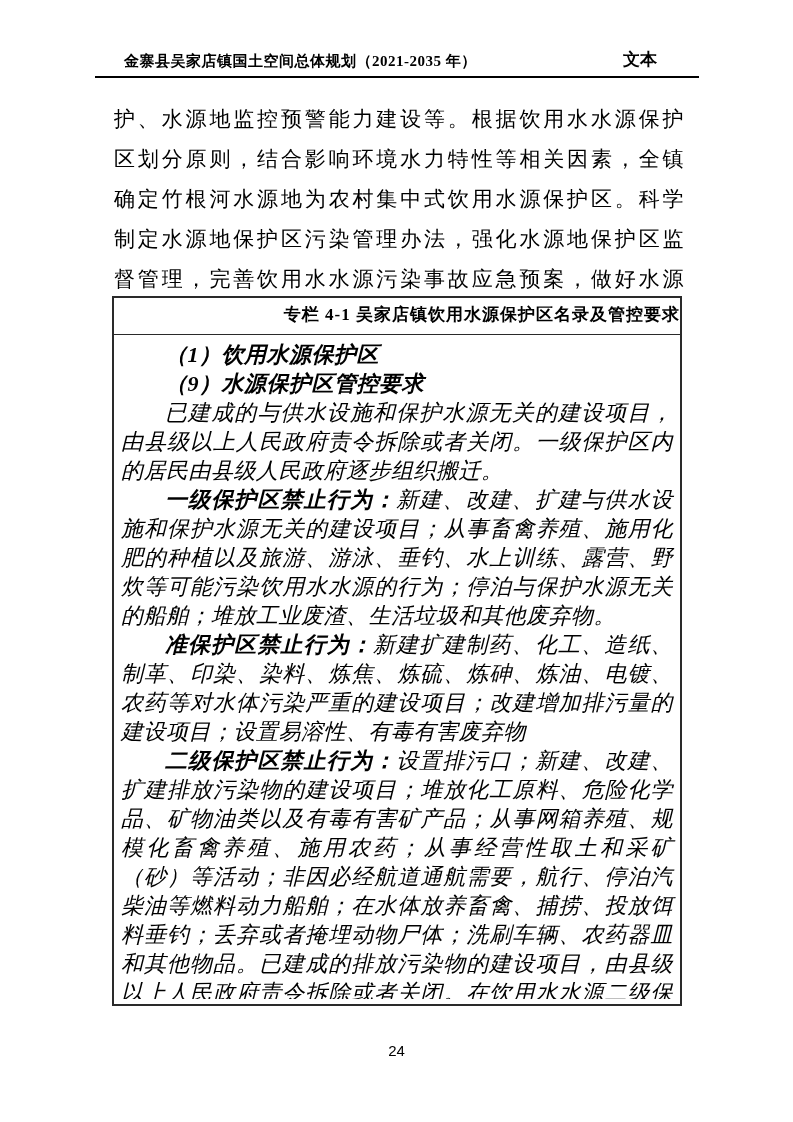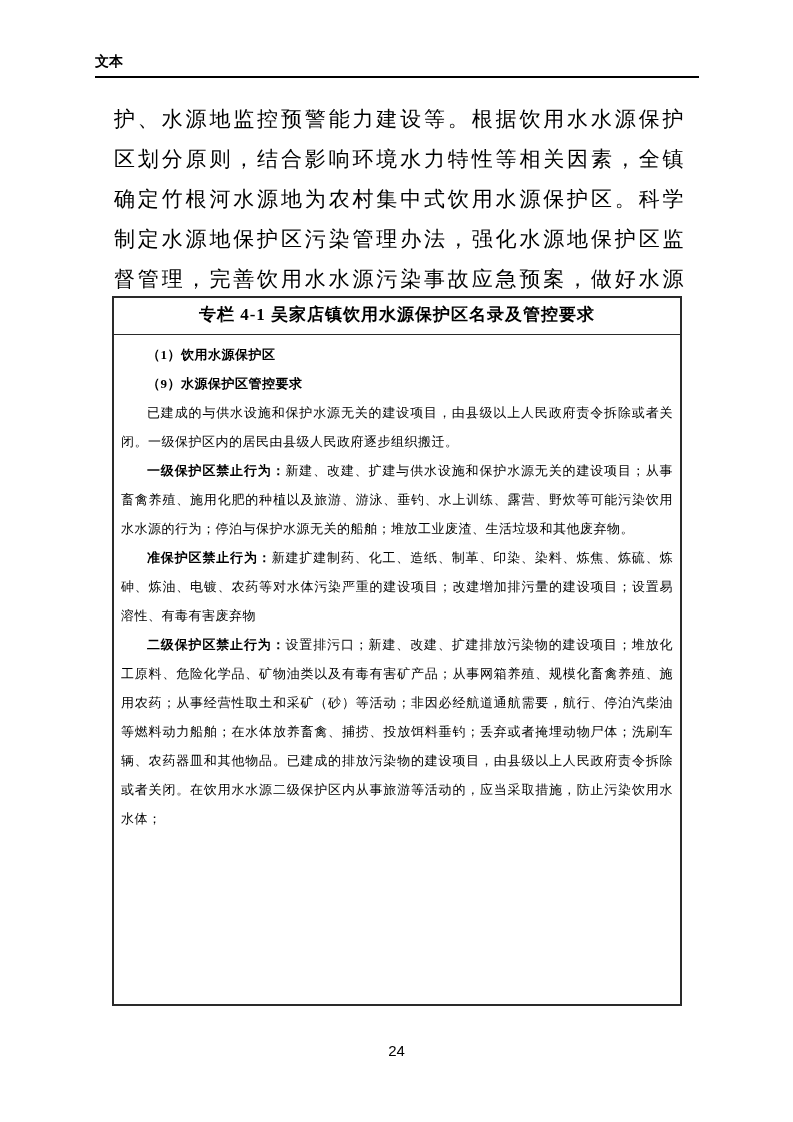--- a/index.html
+++ b/index.html
@@ -28,21 +28,21 @@
     box-sizing: border-box;
   }
   .header .title {
     font-weight: bold;
     font-size: 15px;
     letter-spacing: 0.5px;
     padding-left: 29px;
   }
   .header .doctype {
     font-weight: bold;
-    font-size: 14px;
+    font-size: 17px;
     padding-right: 42px;
   }
 
   
   .body-text {
     position: absolute;
     left: 114px;
     top: 99px;
     width: 572px;
     font-size: 21px;
@@ -60,36 +60,37 @@
     width: 570px;
     height: 710px;
     border: 2px solid #2a2a2a;
     box-sizing: border-box;
     background: #fff;
   }
   .callout .box-title {
     height: 36px;
     line-height: 34px;
     border-bottom: 1.5px solid #2a2a2a;
-    text-align: center;
+    text-align: right;
     font-weight: bold;
     font-size: 17px;
     letter-spacing: 1px;
     overflow: hidden;
   }
   .callout .box-body {
     padding: 5px 7px 0 7px;
-    font-size: 13px;
+    font-size: 22px;
     line-height: 29px;
     letter-spacing: 0.5px;
     text-align: justify;
     text-justify: inter-character;
     overflow: hidden;
     height: 664px;
     box-sizing: border-box;
+    font-style: italic;
   }
   .box-para {
     margin: 0;
     text-indent: 2em;
   }
   .box-para .lead { font-weight: bold; }
 
   
   .page-number {
     position: absolute;
@@ -100,20 +101,21 @@
     font-size: 15px;
     font-family: "Liberation Sans", "DejaVu Sans", sans-serif;
   }
 </style>
 </head>
 <body>
 
 <div class="page">
 
   <div class="header">
+    <span class="title">金寨县吴家店镇国土空间总体规划（2021-2035 年）</span>
     <span class="doctype">文本</span>
   </div>
 
   <div class="body-text">护、水源地监控预警能力建设等。根据饮用水水源保护区划分原则，结合影响环境水力特性等相关因素，全镇确定竹根河水源地为农村集中式饮用水源保护区。科学制定水源地保护区污染管理办法，强化水源地保护区监督管理，完善饮用水水源污染事故应急预案，做好水源地水质监测工作。</div>
 
   <div class="callout">
     <div class="box-title">专栏 4-1 吴家店镇饮用水源保护区名录及管控要求</div>
     <div class="box-body">
         <p class="box-para"><span class="lead">（1）饮用水源保护区</span></p>
         <p class="box-para"><span class="lead">（9）水源保护区管控要求</span></p>

